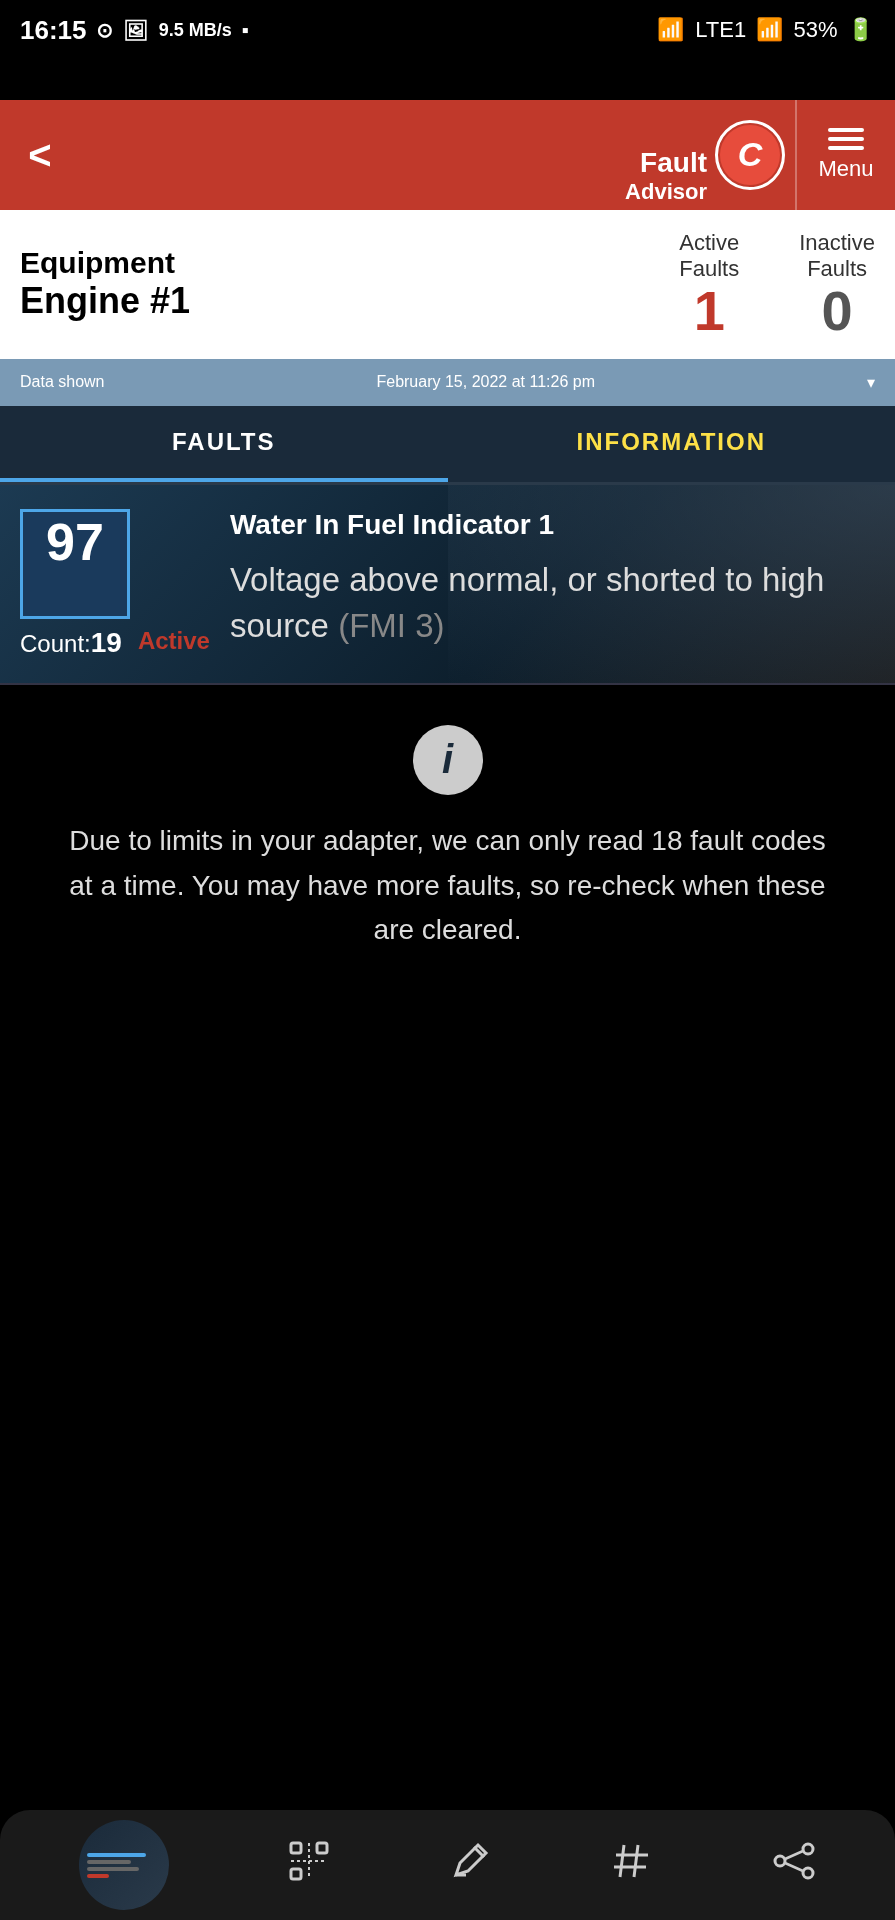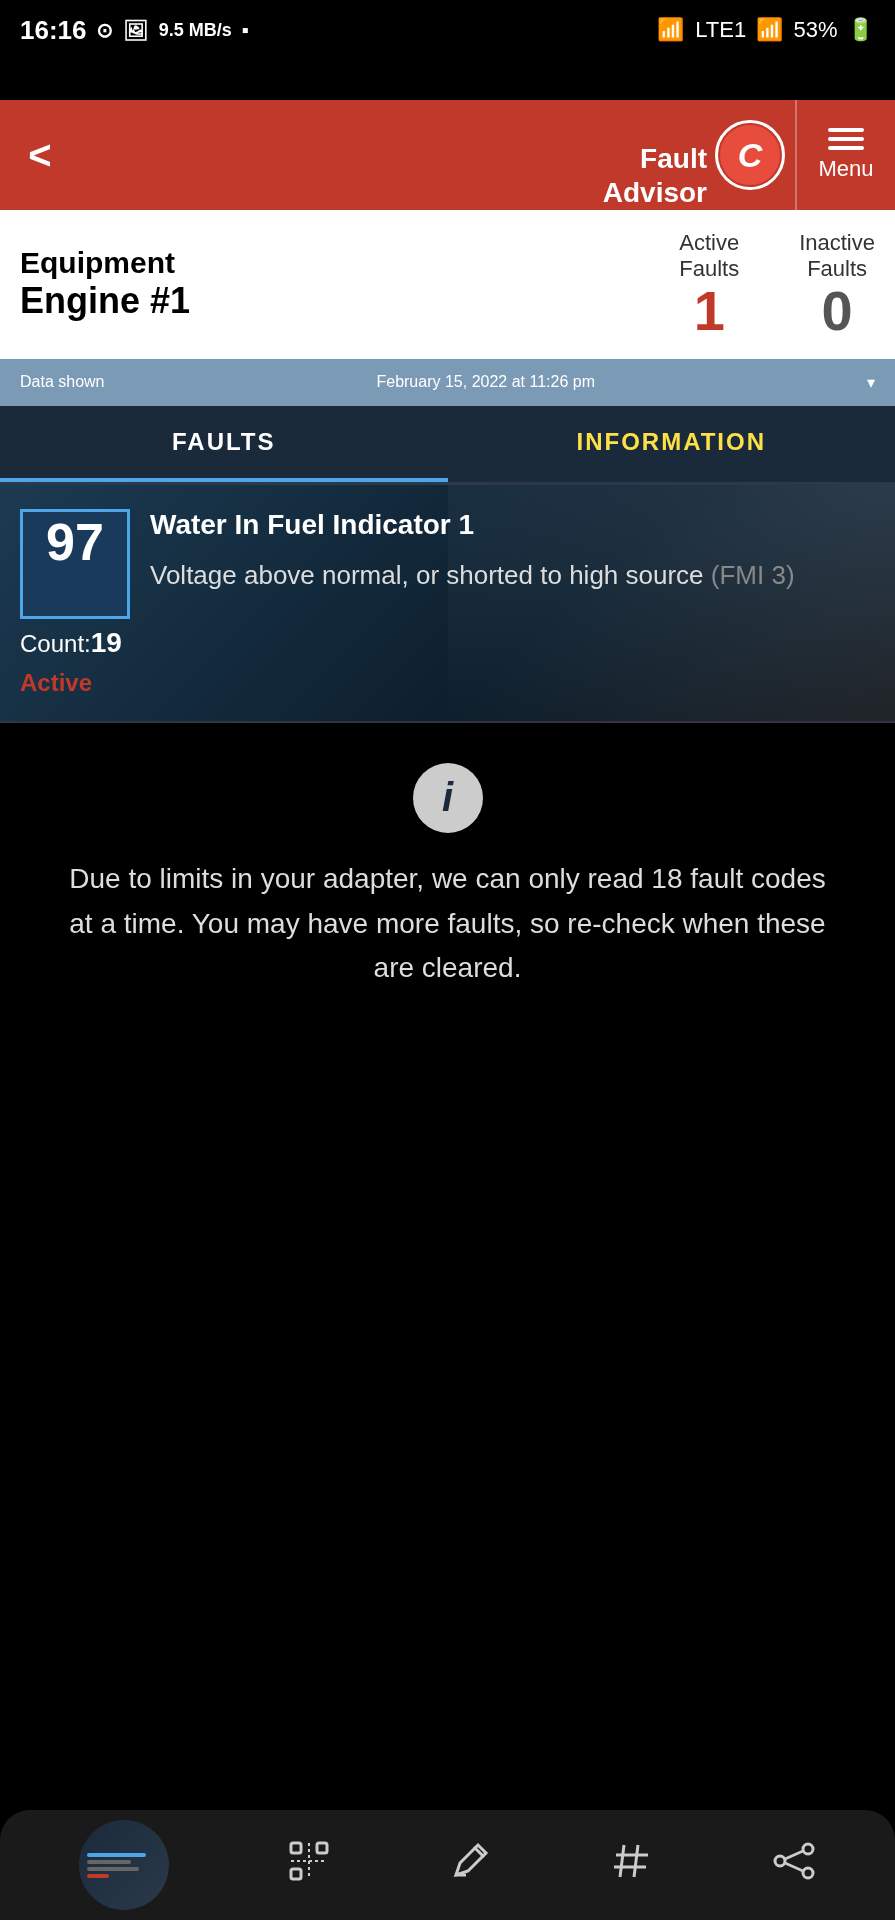--- a/index.html
+++ b/index.html
@@ -237,21 +237,21 @@
       position: relative;
       z-index: 1;
     }
     .fault-title {
       font-size: 28px;
       font-weight: bold;
       color: #fff;
       margin-bottom: 16px;
     }
     .fault-description {
-      font-size: 26px;
+      font-size: 33px;
       color: #ddd;
       line-height: 1.4;
       margin-top: 12px;
     }
     .fault-fmi {
       color: #888;
     }
     .fault-status {
       font-size: 24px;
       color: #c0392b;
@@ -335,21 +335,21 @@
     .fault-card-wrapper {
       position: relative;
       overflow: hidden;
     }
   </style>
 </head>
 <body>
 
 <div class="status-bar">
   <div class="status-left">
-    <span>16:16</span>
+    <span>16:15</span>
     <span class="status-icon">⊙</span>
     <span class="status-icon">🖼</span>
     <span class="status-icon" style="font-size:18px;">9.5 MB/s</span>
     <span class="status-icon">▪</span>
   </div>
   <div class="status-right">
     <span>📶</span>
     <span>LTE1</span>
     <span>📶</span>
     <span>53%</span>
@@ -360,21 +360,21 @@
 <div class="spacer"></div>
 
 <div class="header">
   <div class="back-btn">
     <span class="back-arrow">&lt;</span>
   </div>
   <div class="header-center">
     <div class="header-title-row">
       <div style="display:flex;flex-direction:column;align-items:flex-end;">
         <span style="font-size:28px;font-weight:bold;color:#fff;line-height:1.2;margin-top:41px;">Fault</span>
-        <span style="font-size:28px;font-weight:bold;color:#fff;line-height:1.2;">Advisor</span>
+        <span style="font-size:22px;font-weight:bold;color:#fff;line-height:1.2;">Advisor</span>
       </div>
       <div class="cummins-logo">
         <div class="cummins-logo-inner">
           <span class="cummins-c">C</span>
         </div>
       </div>
     </div>
   </div>
   <div class="menu-btn">
     <div class="menu-icon">
@@ -421,21 +421,21 @@
 <div class="main-content">
 
   <div class="fault-card-wrapper">
     <div style="position:absolute;top:0;left:0;right:0;bottom:0;background:linear-gradient(135deg,#1c3a52 0%,#0d1f2d 60%,#1a1a1a 100%);z-index:0;"></div>
     <div style="position:absolute;top:0;right:0;width:50%;bottom:0;background:radial-gradient(ellipse at top right,rgba(60,80,100,0.6),transparent);z-index:0;"></div>
     <div class="fault-card" style="background:transparent;position:relative;z-index:1;min-height:160px;">
       <div style="display:flex;flex-direction:column;gap:8px;align-items:flex-start;justify-content:flex-start;flex-shrink:0;">
         <div class="fault-code-box">
           <span class="fault-code-number">97</span>
         </div>
-        <div style="display:flex;flex-direction:column;gap:10px;">
+        <div style="display:flex;gap:16px;">
           <span style="font-size:24px;color:#fff;">
             <span>Count:</span><span style="font-weight:900;font-size:28px;">19</span>
           </span>
           <span class="fault-status">Active</span>
         </div>
       </div>
       <div class="fault-info">
         <div class="fault-title">Water In Fuel Indicator 1</div>
         <div class="fault-description">
           <span>Voltage above normal, or shorted to high source</span>

